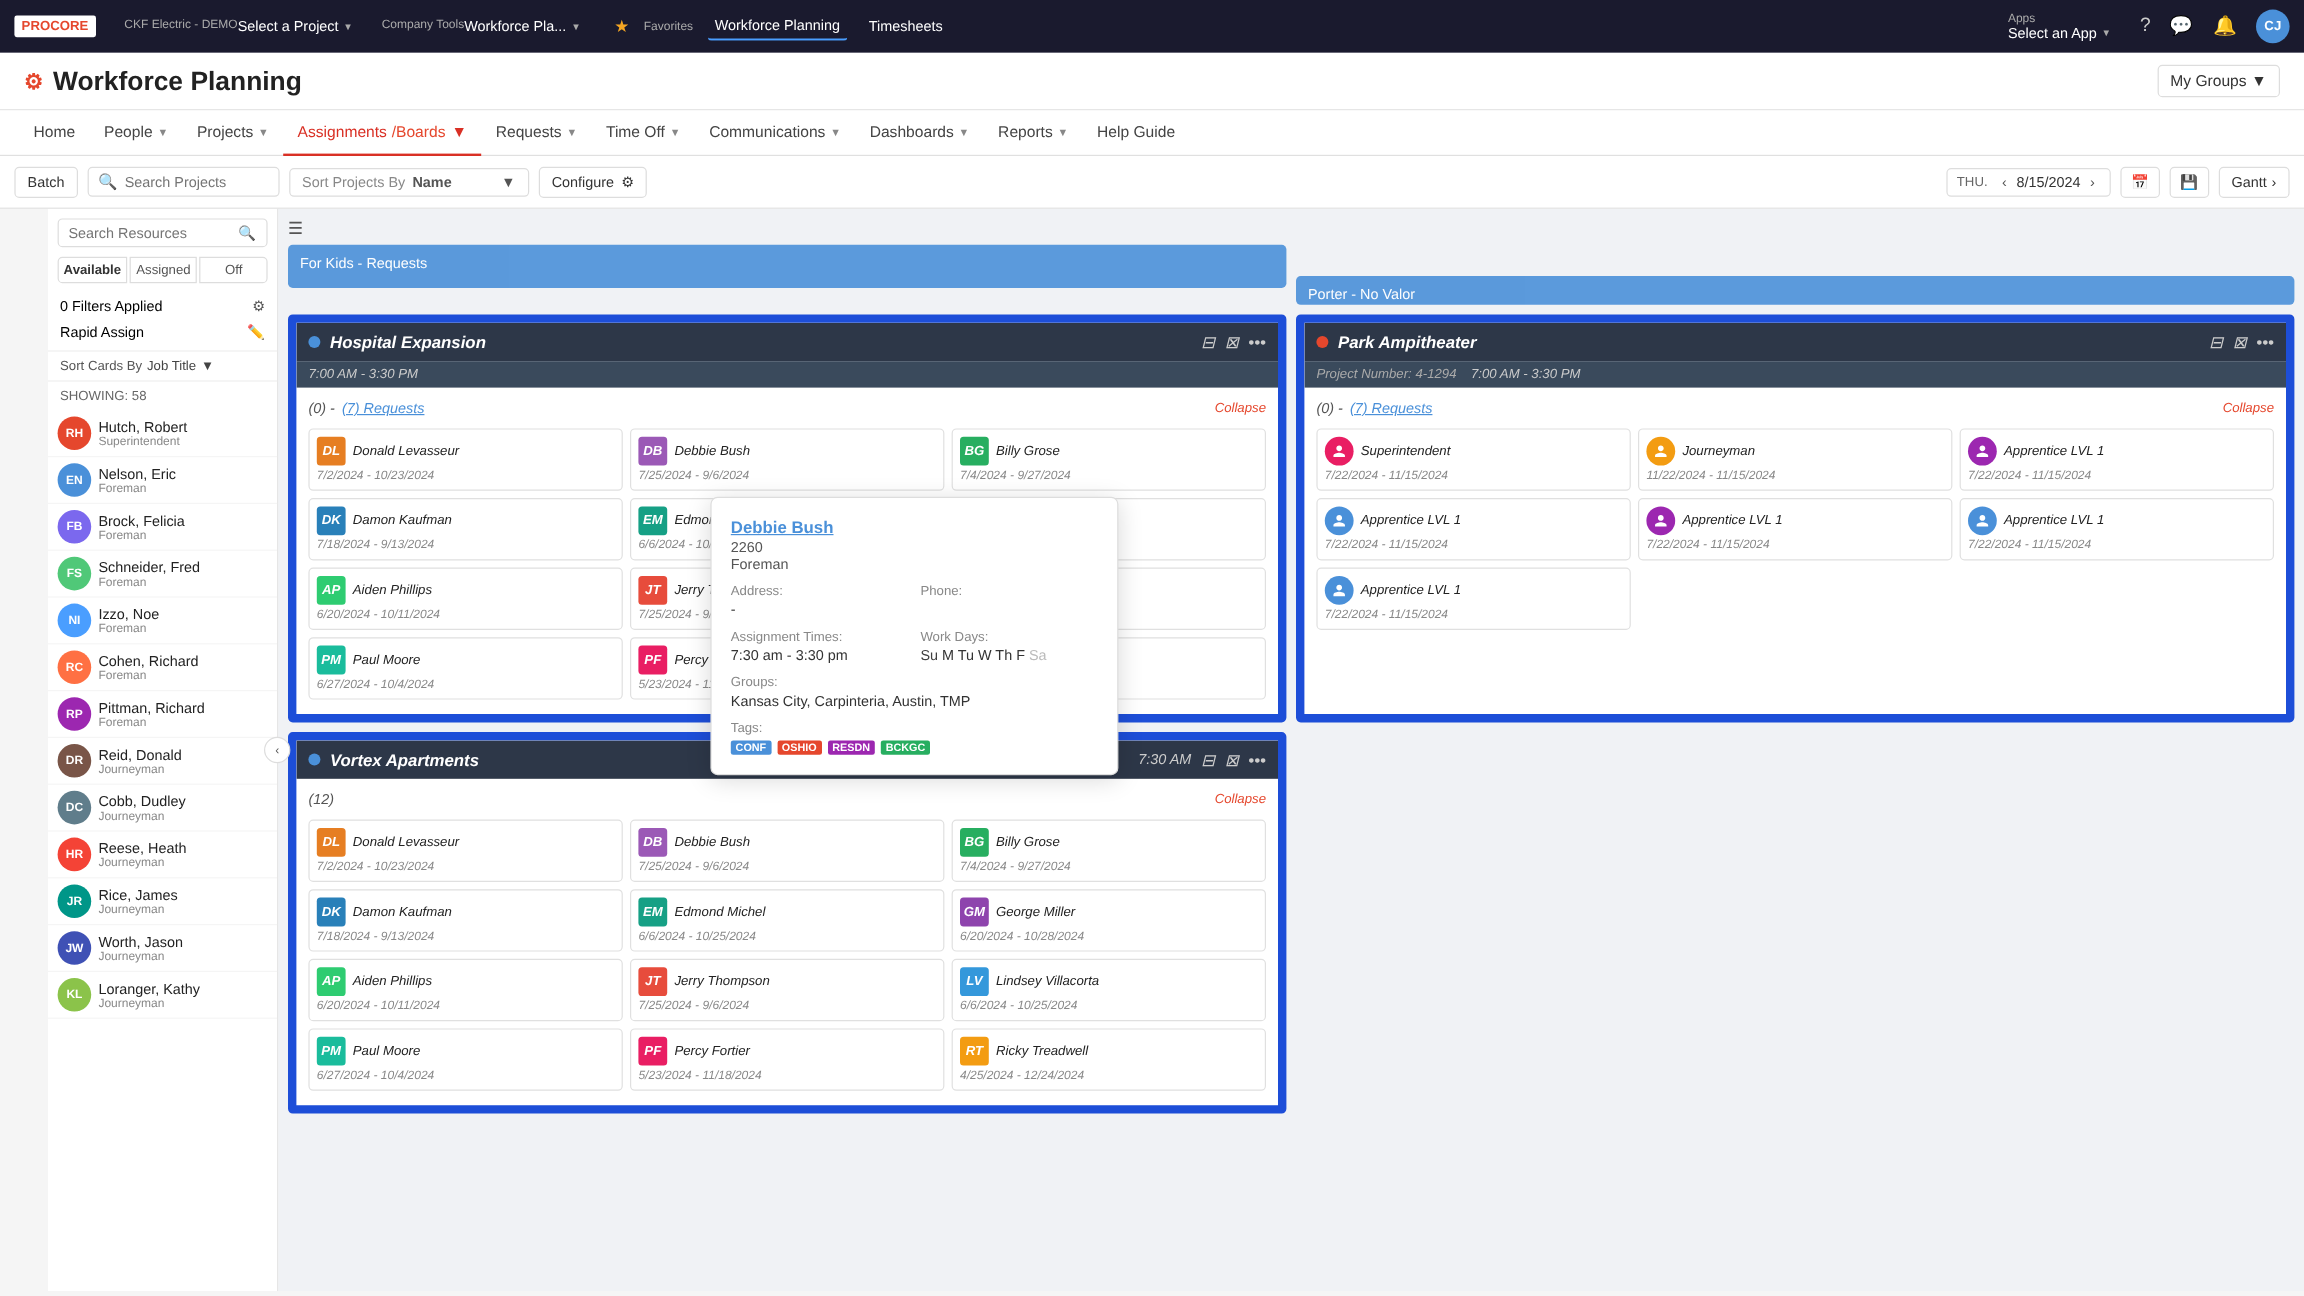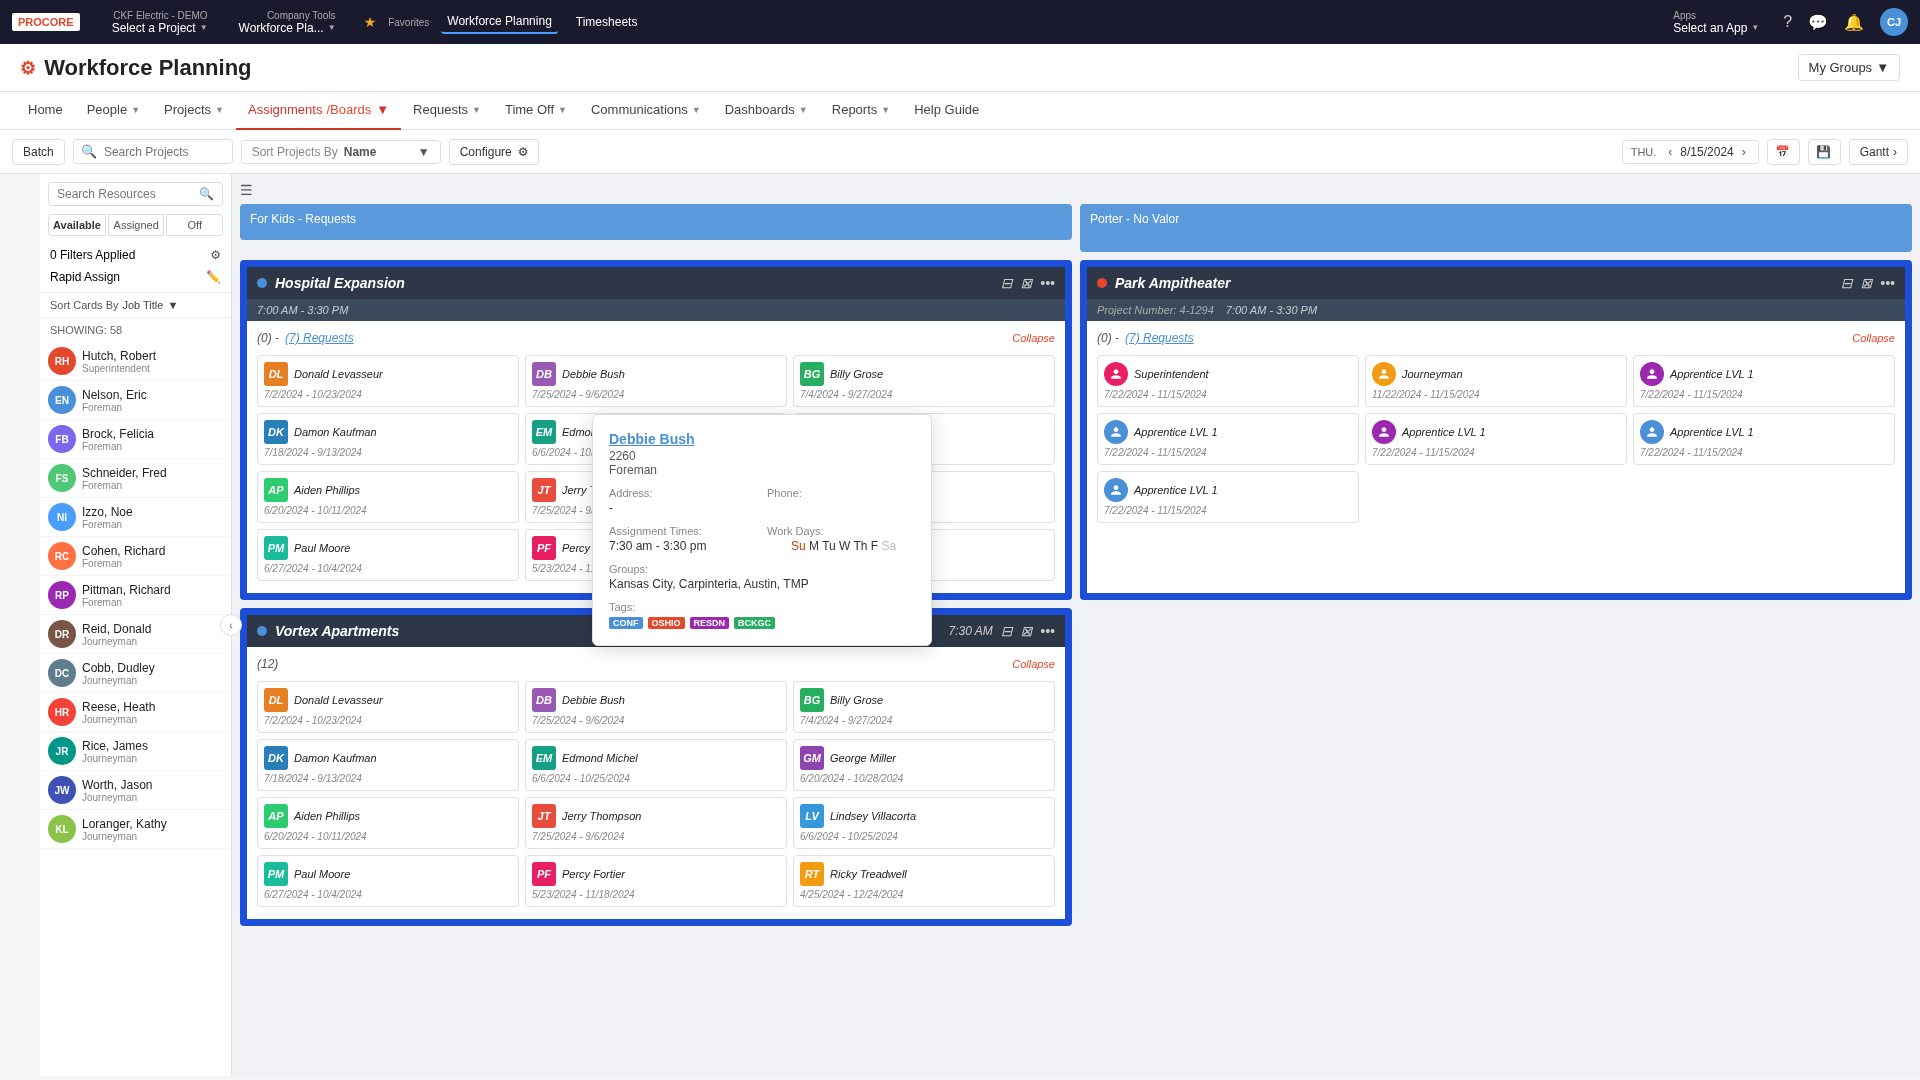--- a/index.html
+++ b/index.html
@@ -19,26 +19,25 @@
       background: #fff;
       color: #e5472d;
       font-weight: 900;
       font-size: 11px;
       padding: 3px 6px;
       border-radius: 2px;
       margin-right: 8px;
     }
     .top-bar-section {
       display: flex;
-      flex-direction: column;
+      flex-direction: row;
       cursor: pointer;
       padding: 4px 8px;
       border-radius: 3px;
       min-width: 120px;
-      align-items: flex-end;
     }
     .top-bar-label { font-size: 10px; color: #aaa; }
     .top-bar-value { font-size: 12px; color: #fff; font-weight: 500; display: flex; align-items: center; gap: 4px; }
     .top-bar-value .arrow { font-size: 8px; color: #aaa; }
     .favorites-section { display: flex; align-items: center; gap: 12px; padding: 0 12px; }
     .star-icon { color: #f5a623; font-size: 14px; }
     .fav-item { color: #fff; font-size: 12px; cursor: pointer; padding: 4px 6px; border-radius: 3px; }
     .fav-item.active { border-bottom: 2px solid #4a9eff; }
     .top-bar-right { margin-left: auto; display: flex; align-items: center; gap: 16px; }
     .top-bar-icon { color: #ccc; font-size: 16px; cursor: pointer; }
@@ -495,21 +494,21 @@
   <div class="boards-area">
 
     <div style="margin-bottom:6px;">
       <span class="filter-icon-btn">☰</span>
     </div>
 
     <div class="partial-row">
       <div class="partial-card" style="height:36px;">
         <span>For Kids - Requests</span>
       </div>
-      <div class="partial-card" style="height:48px;">
+      <div class="partial-card" style="height:24px;margin-top:26px;">
         <span>Porter - No Valor</span>
       </div>
     </div>
 
     <div class="projects-grid">
 
       <div class="project-card">
         <div class="project-header">
           <div class="project-dot dot-blue"></div>
           <span class="project-name">Hospital Expansion</span>
@@ -850,21 +849,21 @@
           <label>Phone:</label>
           <div class="value"></div>
         </div>
         <div class="popup-field">
           <label>Assignment Times:</label>
           <div class="value">7:30 am - 3:30 pm</div>
         </div>
         <div class="popup-field">
           <label>Work Days:</label>
           <div class="value">
-            <span style="color:#c2410c;margin-left:24px;">Su </span><span>M Tu W Th F</span><span style="color:#bbb;"> Sa</span>
+            <span style="color:#404040;">Su </span><span>M Tu W Th F</span><span style="color:#bbb;"> Sa</span>
           </div>
         </div>
         <div class="popup-field" style="grid-column: 1 / -1;">
           <label>Groups:</label>
           <div class="value">Kansas City, Carpinteria, Austin, TMP</div>
         </div>
         <div class="popup-field" style="grid-column: 1 / -1;">
           <label>Tags:</label>
           <div class="popup-tags" id="popup-tags">
           <span class="tag" style="background: rgb(74, 144, 217);">CONF</span>

